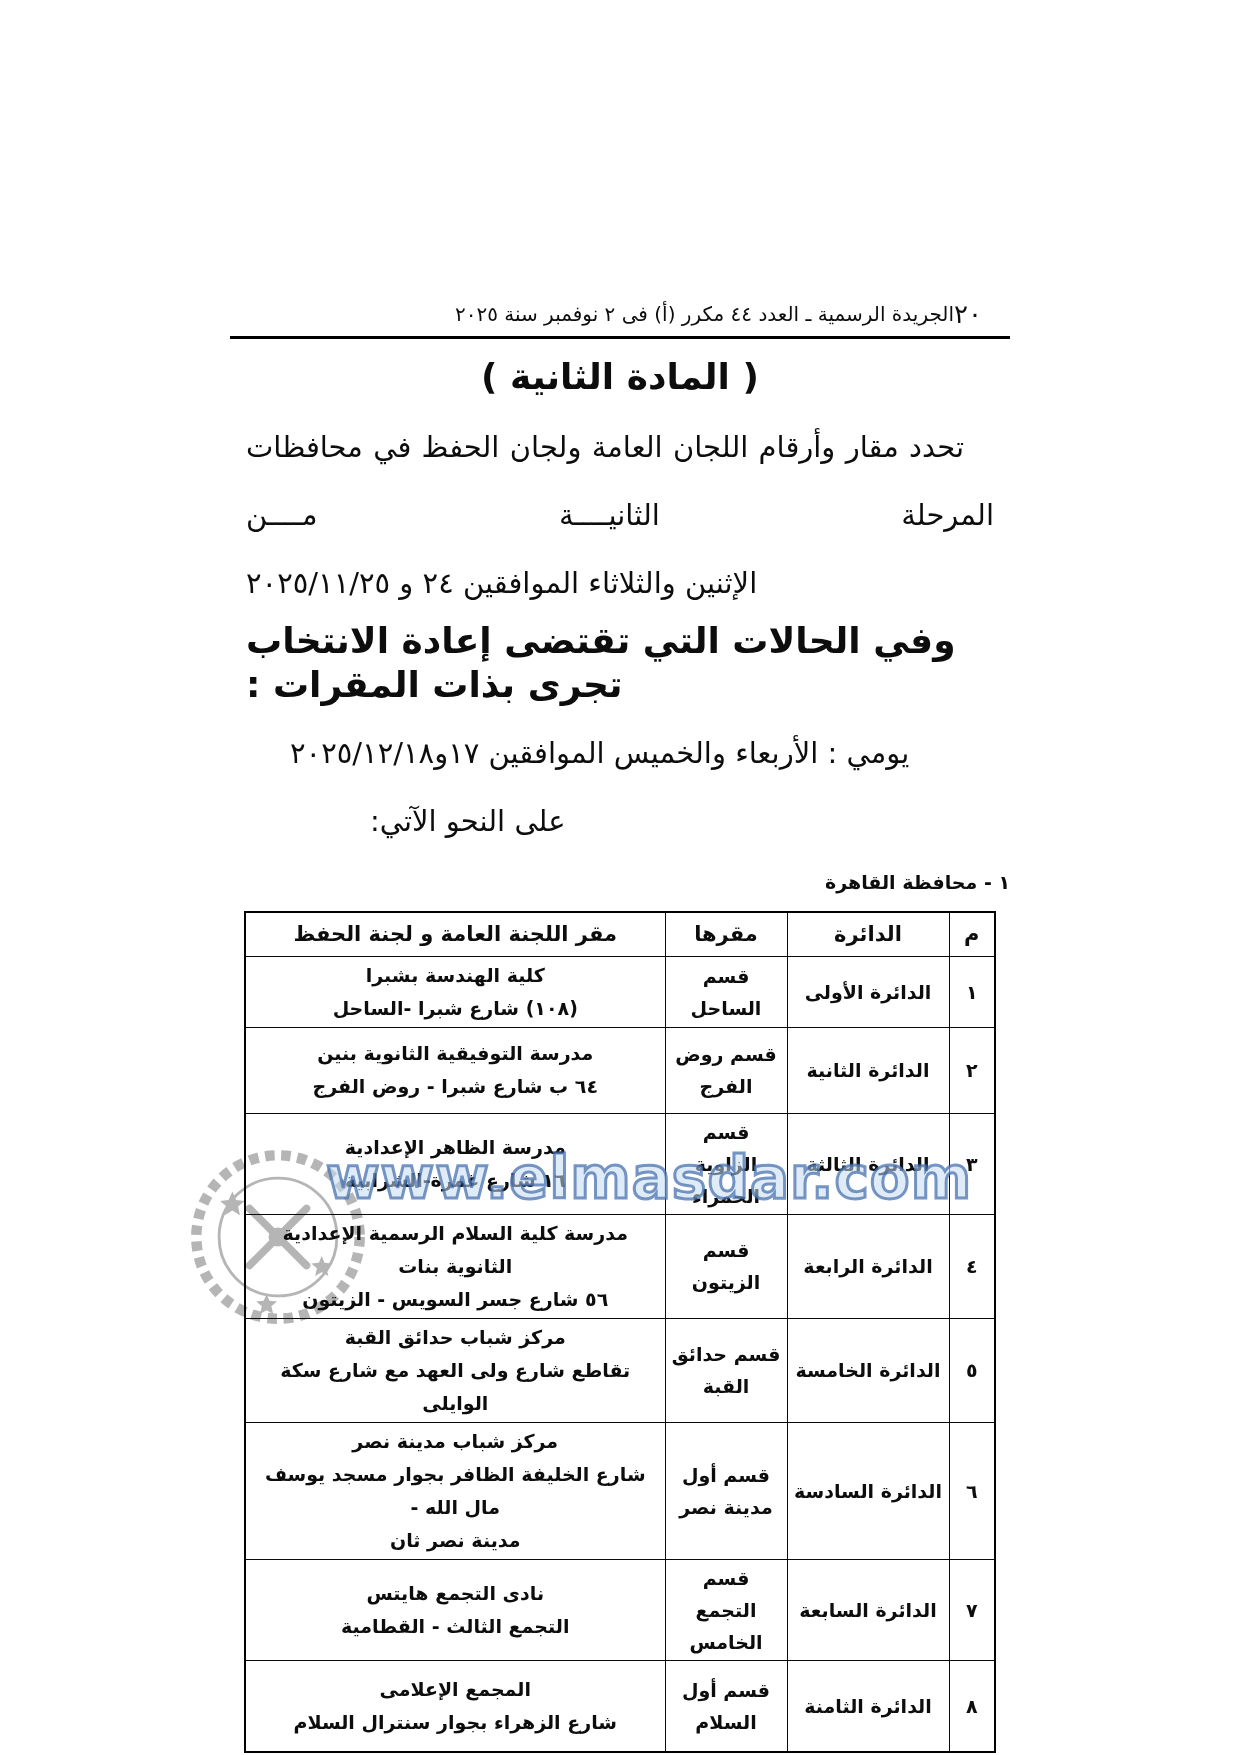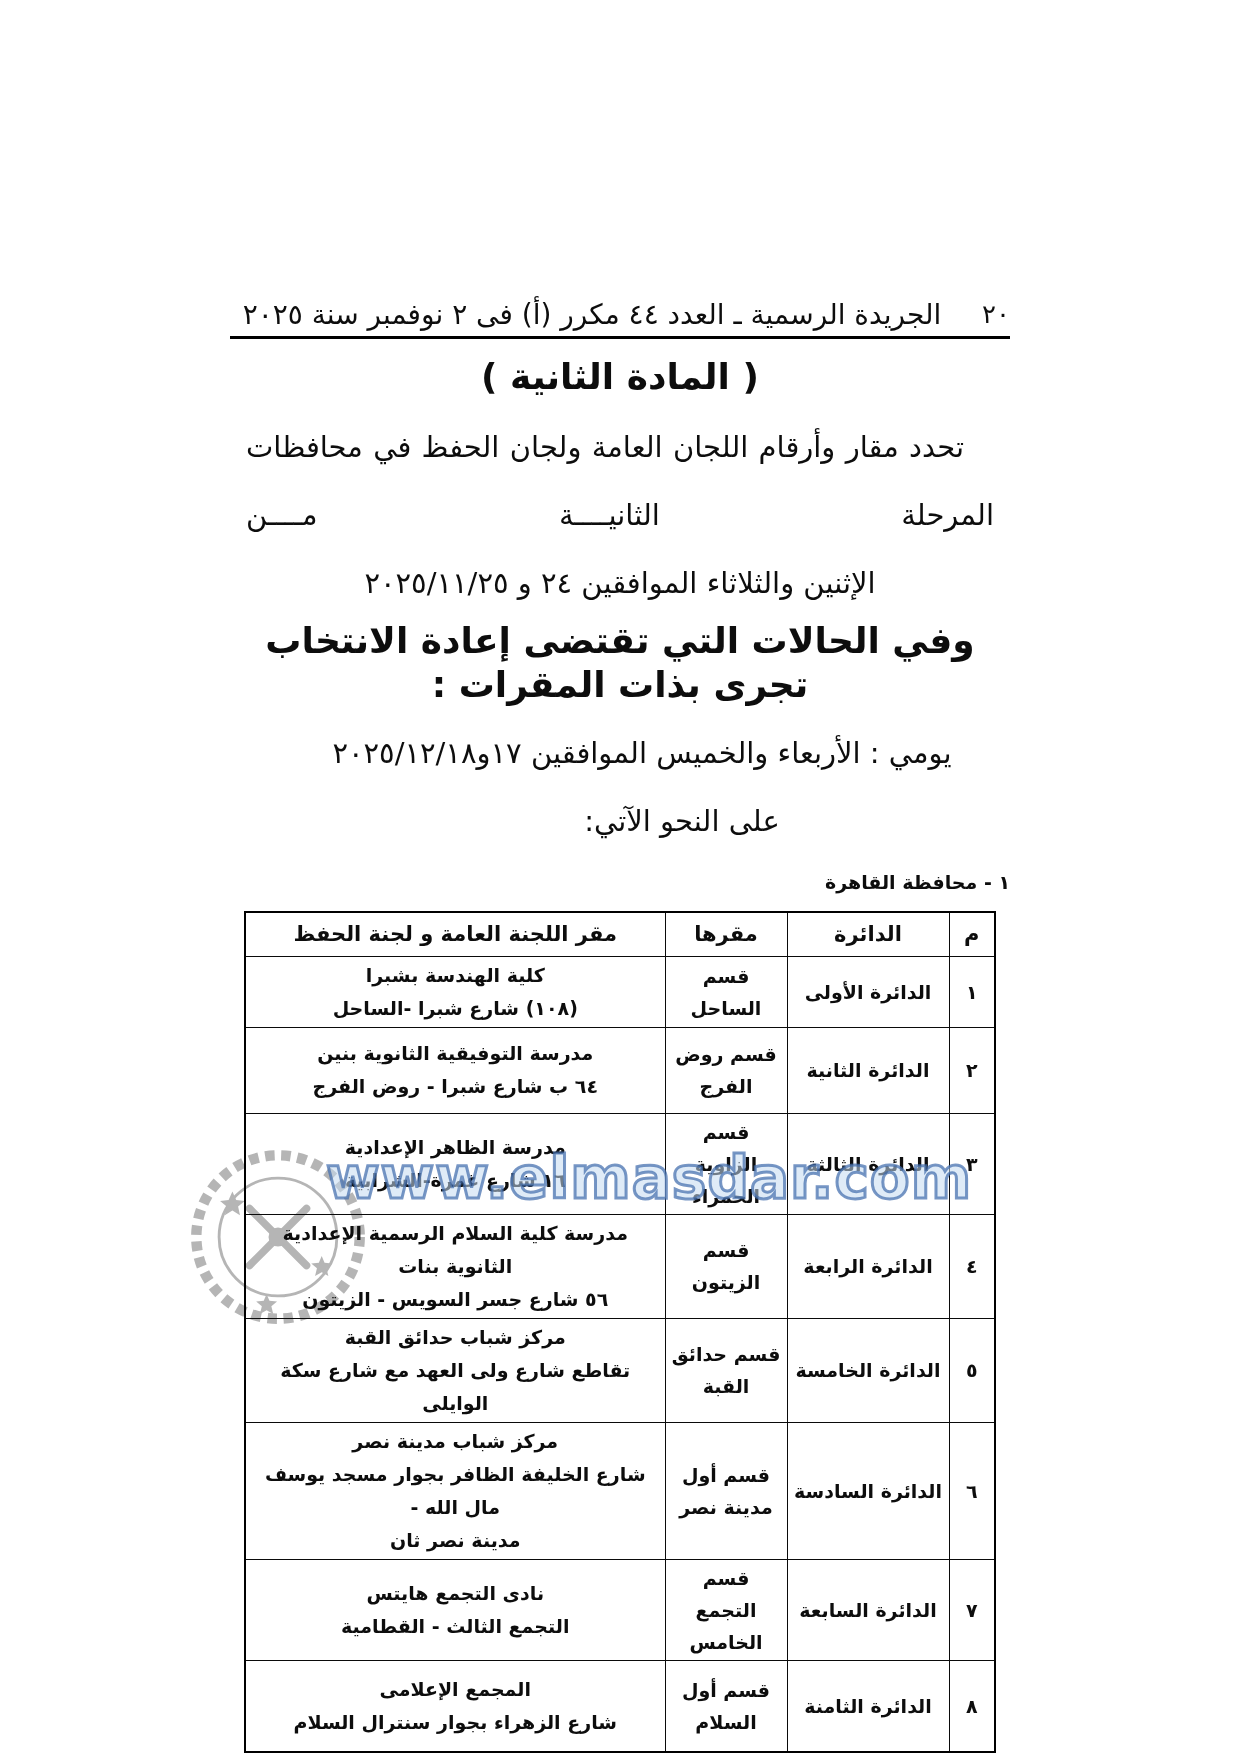--- a/index.html
+++ b/index.html
@@ -21,28 +21,28 @@
     direction:ltr; font-size:58px; font-weight:bold; letter-spacing:1px;
     color:rgba(196,218,240,0.55);
     -webkit-text-stroke:3px rgba(66,110,173,0.72);
   }
   .seal { position:absolute; left:183px; top:1142px; z-index:1; opacity:0.8; }
   
   .content { position:absolute; left:230px; top:292px; width:780px; z-index:2; }
   .page-head {
     display:grid; grid-template-columns:56px 1fr; align-items:center; height:44px;
   }
-  .page-num { font-size:26px; text-align:right; }
-  .gz-title { font-size:28px; text-align:center; }
+  .page-num { font-size:26px; text-align:left; }
+  .gz-title { font-size:20px; }
   .rule { border-bottom:3px solid #000; }
   .art-title { margin-top:18px; height:40px; line-height:40px; text-align:center; font-size:36px; font-weight:bold; }
   .pline { font-size:29px; line-height:68px; padding:0 16px 0 16px; }
   .p-just { text-align:justify; text-align-last:justify; }
   .p1 { margin-top:16px; text-indent:30px; }
-  .p-right { text-align:center; }
+  .p-right { text-align:left; }
   .bold-note { font-weight:bold; font-size:36px; margin-top:2px; line-height:44px; }
   .days-line { margin-top:12px; padding-left:60px; }
   .follow-line { padding-left:140px; }
   .sect-head { margin-top:6px; height:42px; line-height:42px; text-align:right; font-size:19px; font-weight:bold; }
   
   table.districts {
     margin:8px auto 0 auto; width:750px; border-collapse:collapse; table-layout:fixed;
     border:2.5px solid #000;
   }
   .districts th, .districts td {

